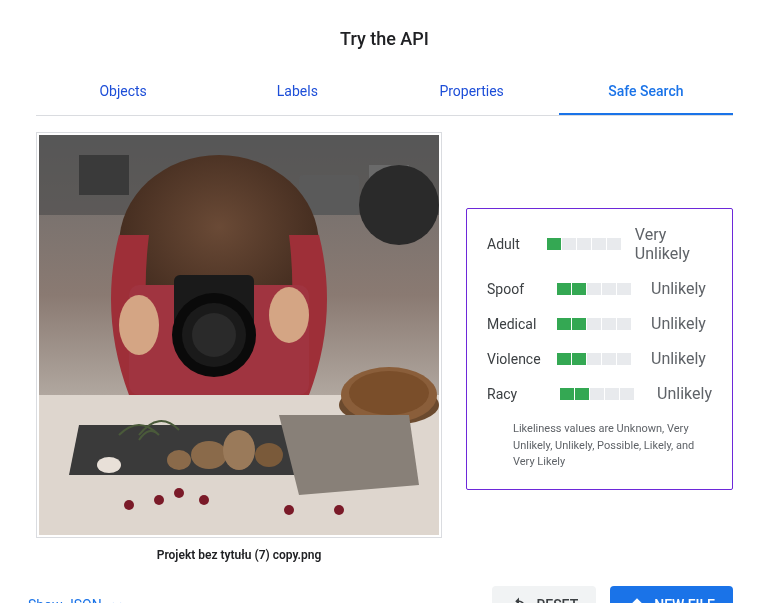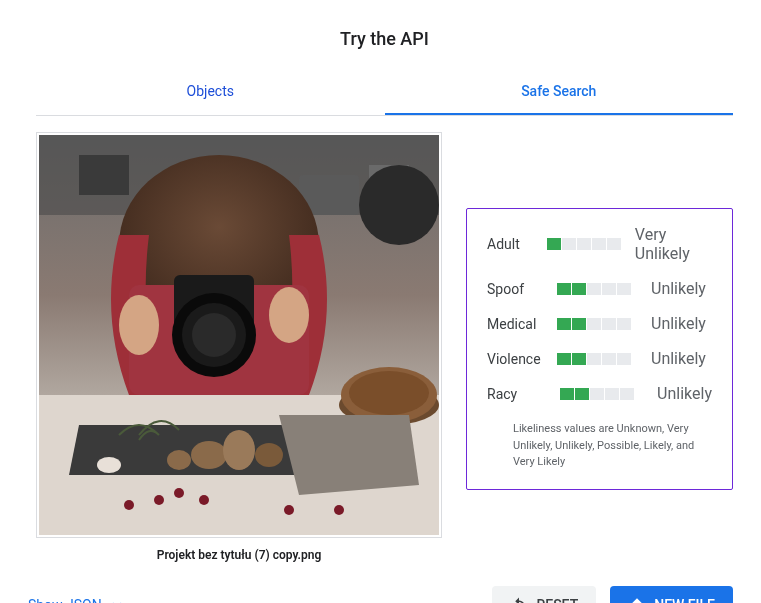--- a/index.html
+++ b/index.html
@@ -143,20 +143,22 @@
     .icon-svg { width: 18px; height: 18px; }
   </style>
 </head>
 <body>
 
 <div class="container">
   <h1 class="page-title">Try the API</h1>
 
   <div class="tabs">
     <div class="tab">Objects</div>
+    <div class="tab">Labels</div>
+    <div class="tab">Properties</div>
     <div class="tab active">Safe Search</div>
   </div>
 
   <div class="content">
     <div class="image-col">
       <div class="image-wrap">
         <svg class="image-thumb" viewBox="0 0 400 400">
           <defs>
             <linearGradient id="bg1" x1="0" y1="0" x2="0" y2="1">
               <stop offset="0" stop-color="#6b6b6b"></stop>

